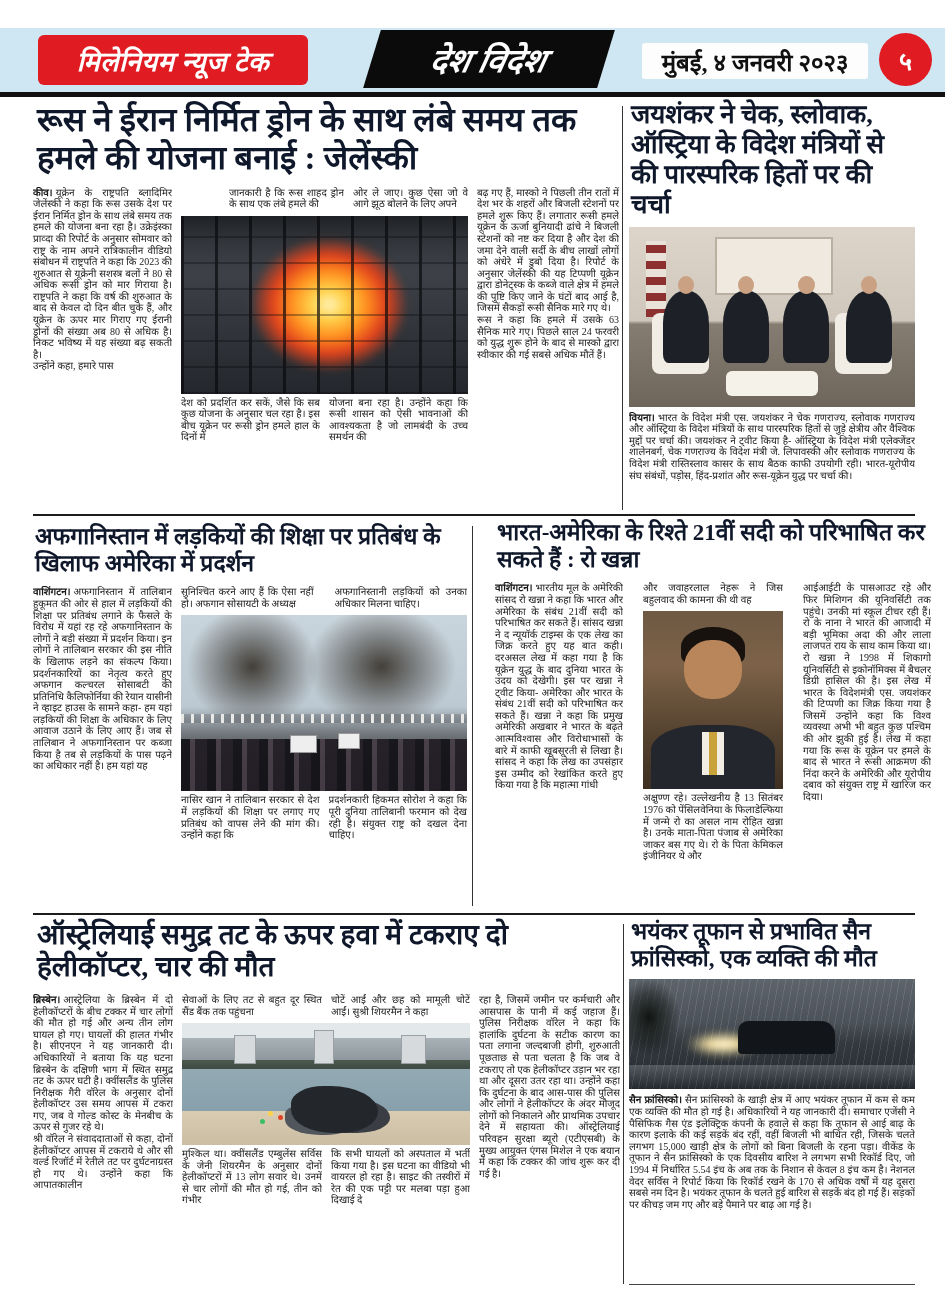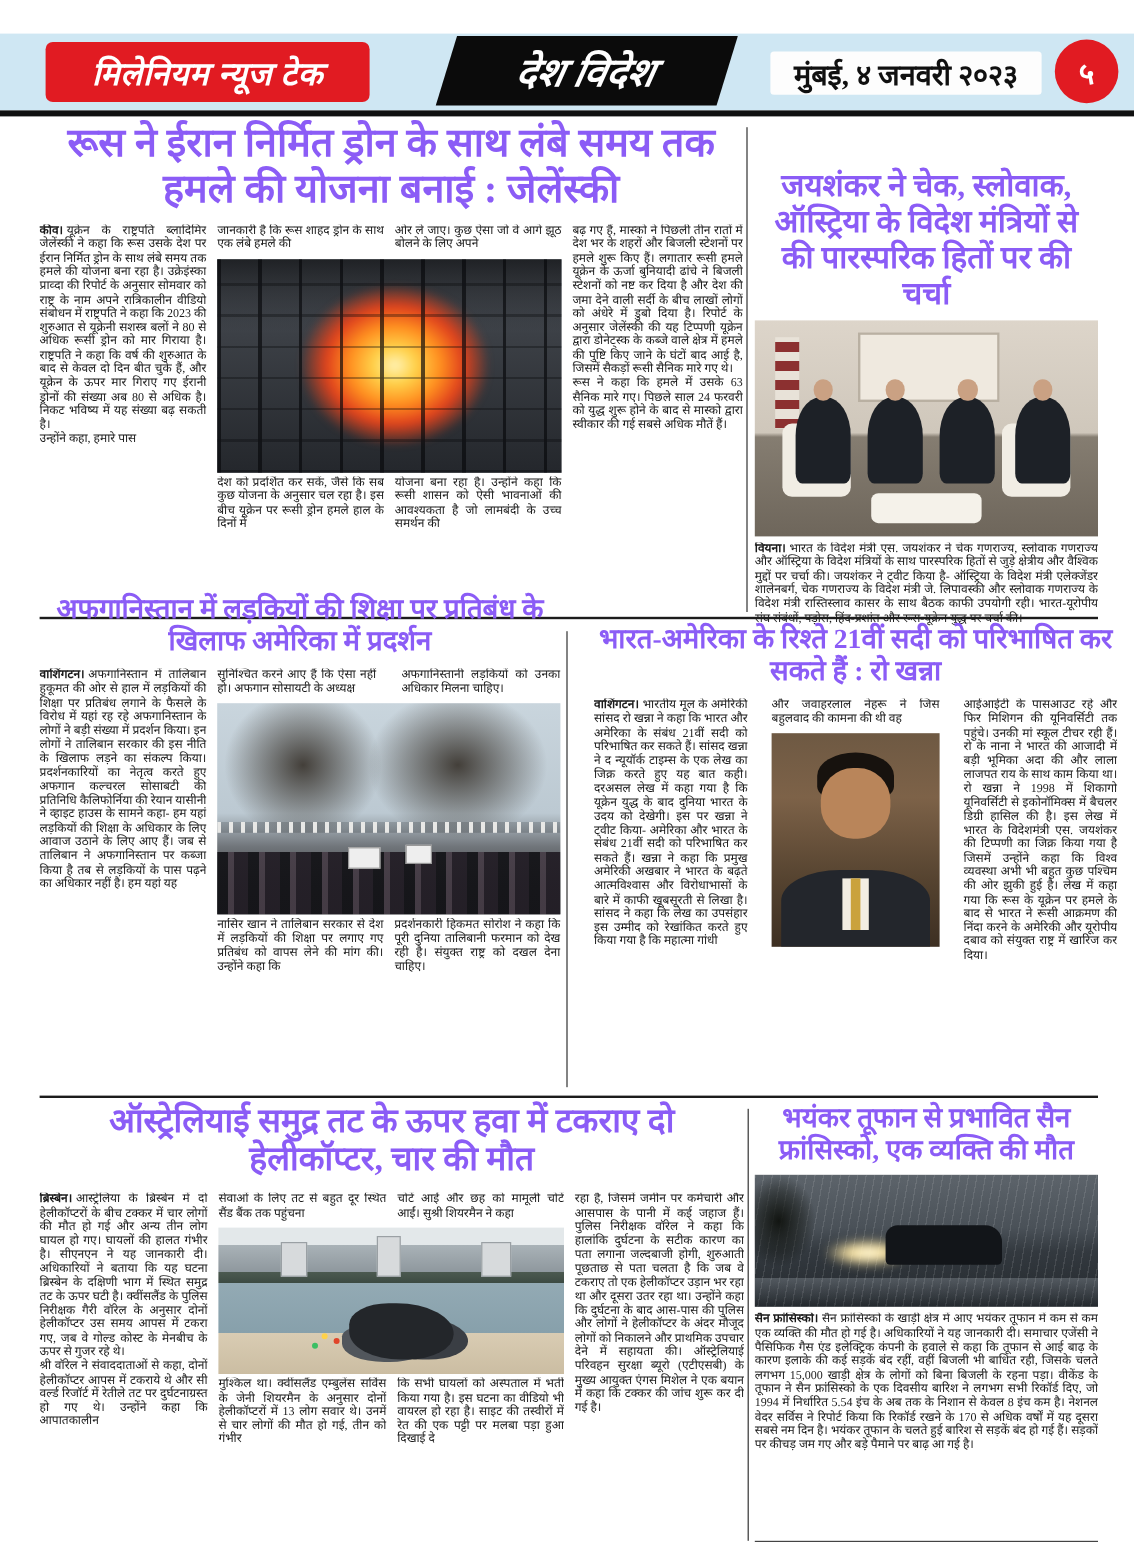--- a/index.html
+++ b/index.html
@@ -13,23 +13,23 @@
   .section-tab{position:absolute;left:372px;top:30px;width:234px;height:58px;background:#0b0b0b;
          transform:skewX(-17deg);display:flex;align-items:center;justify-content:center;}
   .section-tab span{transform:skewX(6deg);color:#fff;font-weight:bold;font-style:italic;font-size:33px;}
   .date-box{position:absolute;left:642px;top:43px;width:226px;height:36px;background:#fdfdfd;border-radius:3px;
          display:flex;align-items:center;justify-content:center;font-weight:bold;font-size:24px;color:#101010;}
   .page-circle{position:absolute;left:879px;top:33px;width:53px;height:53px;border-radius:50%;background:#e11b22;
          display:flex;align-items:center;justify-content:center;color:#fff;font-size:25px;font-weight:bold;}
   .black-rule{position:absolute;left:0;top:92px;width:945px;height:5px;background:#101010;}
   
   .article{position:absolute;}
-  .hl{font-weight:800;color:#8b5cf6;text-align:center;line-height:1.16;}
+  .hl{font-weight:800;color:#0f172a;line-height:1.16;}
   .hl-xl{font-size:33px;padding:1px 4px 3px;}
-  .hl-lg{font-size:26px;padding:0 2px 3px;margin-top:40px;}
+  .hl-lg{font-size:26px;padding:0 2px 3px;}
   .hl-md{font-size:23px;padding:0 2px 3px;}
   .cols{display:flex;gap:9px;margin-top:6px;}
   .col{font-size:10px;line-height:11.6px;text-align:justify;overflow:hidden;color:#1a1a1a;white-space:pre-line;}
   .dl{font-weight:bold;margin-right:3px;}
   .vdiv{position:absolute;width:1px;background:#333;}
   .hdiv{position:absolute;height:2px;background:#1c1c1c;}
   .photo{position:relative;overflow:hidden;background:#888;}
   
   .ph-fire{background:linear-gradient(180deg,#565b63 0%,#3c4046 35%,#24272c 100%);}
   .ph-fire .flame{position:absolute;left:24%;top:12%;width:55%;height:76%;filter:blur(3px);
@@ -96,21 +96,21 @@
   </div>
   <div class="black-rule"></div>
 
   <div class="article" style="left:33px;top:100px;width:586px;">
     <div class="hl hl-xl">रूस ने ईरान निर्मित ड्रोन के साथ लंबे समय तक हमले की योजना बनाई : जेलेंस्की</div>
     <div class="cols" style="height:324px;">
       <div class="col" style="width:139px;height:324px;"><b class="dl">कीव।</b><span>यूक्रेन के राष्ट्रपति ब्लादिमिर जेलेंस्की ने कहा कि रूस उसके देश पर ईरान निर्मित ड्रोन के साथ लंबे समय तक हमले की योजना बना रहा है। उक्रेइंस्का प्राव्दा की रिपोर्ट के अनुसार सोमवार को राष्ट्र के नाम अपने रात्रिकालीन वीडियो संबोधन में राष्ट्रपति ने कहा कि 2023 की शुरुआत से यूक्रेनी सशस्त्र बलों ने 80 से अधिक रूसी ड्रोन को मार गिराया है। राष्ट्रपति ने कहा कि वर्ष की शुरुआत के बाद से केवल दो दिन बीत चुके हैं, और यूक्रेन के ऊपर मार गिराए गए ईरानी ड्रोनों की संख्या अब 80 से अधिक है। निकट भविष्य में यह संख्या बढ़ सकती है।
    उन्होंने कहा, हमारे पास</span></div>
       <div style="width:287px;">
         <div style="display:flex;gap:9px;height:26px;">
-          <div class="col" style="width:139px;height:26px;">जानकारी है कि रूस शाहद ड्रोन के साथ एक लंबे हमले की</div>
+          <div class="col" style="width:139px;height:26px;margin-left:48px;">जानकारी है कि रूस शाहद ड्रोन के साथ एक लंबे हमले की</div>
           <div class="col" style="width:139px;height:26px;">ओर ले जाए। कुछ ऐसा जो वे आगे झूठ बोलने के लिए अपने</div>
         </div>
         <div class="photo ph-fire" style="width:287px;height:178px;margin:3px 0;">
           <div class="smoke"></div>
           <div class="flame"></div>
           <div class="towers"></div>
         </div>
         <div style="display:flex;gap:9px;height:92px;">
           <div class="col" style="width:139px;height:92px;">देश को प्रदर्शित कर सकें, जैसे कि सब कुछ योजना के अनुसार चल रहा है। इस बीच यूक्रेन पर रूसी ड्रोन हमले हाल के दिनों में</div>
           <div class="col" style="width:139px;height:92px;">योजना बना रहा है। उन्होंने कहा कि रूसी शासन को ऐसी भावनाओं की आवश्यकता है जो लामबंदी के उच्च समर्थन की</div>
@@ -134,21 +134,21 @@
       <div class="p" style="left:33%;"></div>
       <div class="p" style="left:54%;"></div>
       <div class="p" style="left:76%;"></div>
       <div class="table"></div>
     </div>
     <div class="col" style="width:286px;height:136px;margin-top:5px;font-size:10px;"><b class="dl">वियना।</b><span>भारत के विदेश मंत्री एस. जयशंकर ने चेक गणराज्य, स्लोवाक गणराज्य और ऑस्ट्रिया के विदेश मंत्रियों के साथ पारस्परिक हितों से जुड़े क्षेत्रीय और वैश्विक मुद्दों पर चर्चा की। जयशंकर ने ट्वीट किया है- ऑस्ट्रिया के विदेश मंत्री एलेक्जेंडर शालेनबर्ग, चेक गणराज्य के विदेश मंत्री जे. लिपावस्की और स्लोवाक गणराज्य के विदेश मंत्री रास्तिस्लाव कासर के साथ बैठक काफी उपयोगी रही। भारत-यूरोपीय संघ संबंधों, पड़ोस, हिंद-प्रशांत और रूस-यूक्रेन युद्ध पर चर्चा की।</span></div>
   </div>
 
   <div class="hdiv" style="left:33px;top:514px;width:882px;"></div>
 
-  <div class="article" style="left:33px;top:495px;width:434px;">
+  <div class="article" style="left:33px;top:524px;width:434px;">
     <div class="hl hl-md">अफगानिस्तान में लड़कियों की शिक्षा पर प्रतिबंध के खिलाफ अमेरिका में प्रदर्शन</div>
     <div class="cols" style="height:330px;">
       <div class="col" style="width:139px;height:330px;"><b class="dl">वाशिंगटन।</b><span>अफगानिस्तान में तालिबान हुकूमत की ओर से हाल में लड़कियों की शिक्षा पर प्रतिबंध लगाने के फैसले के विरोध में यहां रह रहे अफगानिस्तान के लोगों ने बड़ी संख्या में प्रदर्शन किया। इन लोगों ने तालिबान सरकार की इस नीति के खिलाफ लड़ने का संकल्प किया। प्रदर्शनकारियों का नेतृत्व करते हुए अफगान कल्चरल सोसाबटी की प्रतिनिधि कैलिफोर्निया की रेयान यासीनी ने व्हाइट हाउस के सामने कहा- हम यहां लड़कियों की शिक्षा के अधिकार के लिए आवाज उठाने के लिए आए हैं। जब से तालिबान ने अफगानिस्तान पर कब्जा किया है तब से लड़कियों के पास पढ़ने का अधिकार नहीं है। हम यहां यह</span></div>
       <div style="width:286px;">
         <div style="display:flex;gap:21px;height:26px;">
           <div class="col" style="width:139px;height:26px;">सुनिश्चित करने आए हैं कि ऐसा नहीं हो। अफगान सोसायटी के अध्यक्ष</div>
           <div class="col" style="width:139px;height:26px;">अफगानिस्तानी लड़कियों को उनका अधिकार मिलना चाहिए।</div>
         </div>
         <div class="photo ph-protest" style="width:286px;height:176px;margin:3px 0;">
           <div class="tree" style="left:2%;"></div>
@@ -174,20 +174,21 @@
       <div class="col" style="width:140px;height:330px;"><b class="dl">वाशिंगटन।</b><span>भारतीय मूल के अमेरिकी सांसद रो खन्ना ने कहा कि भारत और अमेरिका के संबंध 21वीं सदी को परिभाषित कर सकते हैं। सांसद खन्ना ने द न्यूयॉर्क टाइम्स के एक लेख का जिक्र करते हुए यह बात कही। दरअसल लेख में कहा गया है कि यूक्रेन युद्ध के बाद दुनिया भारत के उदय को देखेगी। इस पर खन्ना ने ट्वीट किया- अमेरिका और भारत के संबंध 21वीं सदी को परिभाषित कर सकते हैं। खन्ना ने कहा कि प्रमुख अमेरिकी अखबार ने भारत के बढ़ते आत्मविश्वास और विरोधाभासों के बारे में काफी खूबसूरती से लिखा है। सांसद ने कहा कि लेख का उपसंहार इस उम्मीद को रेखांकित करते हुए किया गया है कि महात्मा गांधी</span></div>
       <div style="width:140px;">
         <div class="col" style="width:140px;height:26px;">और जवाहरलाल नेहरू ने जिस बहुलवाद की कामना की थी वह</div>
         <div class="photo ph-khanna" style="width:140px;height:178px;margin:3px 0;">
           <div class="hair"></div>
           <div class="face"></div>
           <div class="suit"></div>
           <div class="shirt"></div>
           <div class="tie"></div>
         </div>
+        <div class="col" style="width:140px;height:98px;">अक्षुण्ण रहे। उल्लेखनीय है 13 सितंबर 1976 को पेंसिलवेनिया के फिलाडेल्फिया में जन्मे रो का असल नाम रोहित खन्ना है। उनके माता-पिता पंजाब से अमेरिका जाकर बस गए थे। रो के पिता केमिकल इंजीनियर थे और</div>
       </div>
       <div class="col" style="width:140px;height:330px;">आईआईटी के पासआउट रहे और फिर मिशिगन की यूनिवर्सिटी तक पहुंचे। उनकी मां स्कूल टीचर रही हैं। रो के नाना ने भारत की आजादी में बड़ी भूमिका अदा की और लाला लाजपत राय के साथ काम किया था। रो खन्ना ने 1998 में शिकागो यूनिवर्सिटी से इकोनॉमिक्स में बैचलर डिग्री हासिल की है। इस लेख में भारत के विदेशमंत्री एस. जयशंकर की टिप्पणी का जिक्र किया गया है जिसमें उन्होंने कहा कि विश्व व्यवस्था अभी भी बहुत कुछ पश्चिम की ओर झुकी हुई है। लेख में कहा गया कि रूस के यूक्रेन पर हमले के बाद से भारत ने रूसी आक्रमण की निंदा करने के अमेरिकी और यूरोपीय दबाव को संयुक्त राष्ट्र में खारिज कर दिया।</div>
     </div>
   </div>
 
   <div class="hdiv" style="left:33px;top:913px;width:882px;"></div>
 
   <div class="article" style="left:33px;top:919px;width:587px;">
     <div class="hl" style="font-size:28px;padding:0 4px 4px;">ऑस्ट्रेलियाई समुद्र तट के ऊपर हवा में टकराए दो हेलीकॉप्टर, चार की मौत</div>
     <div class="cols" style="height:296px;">

